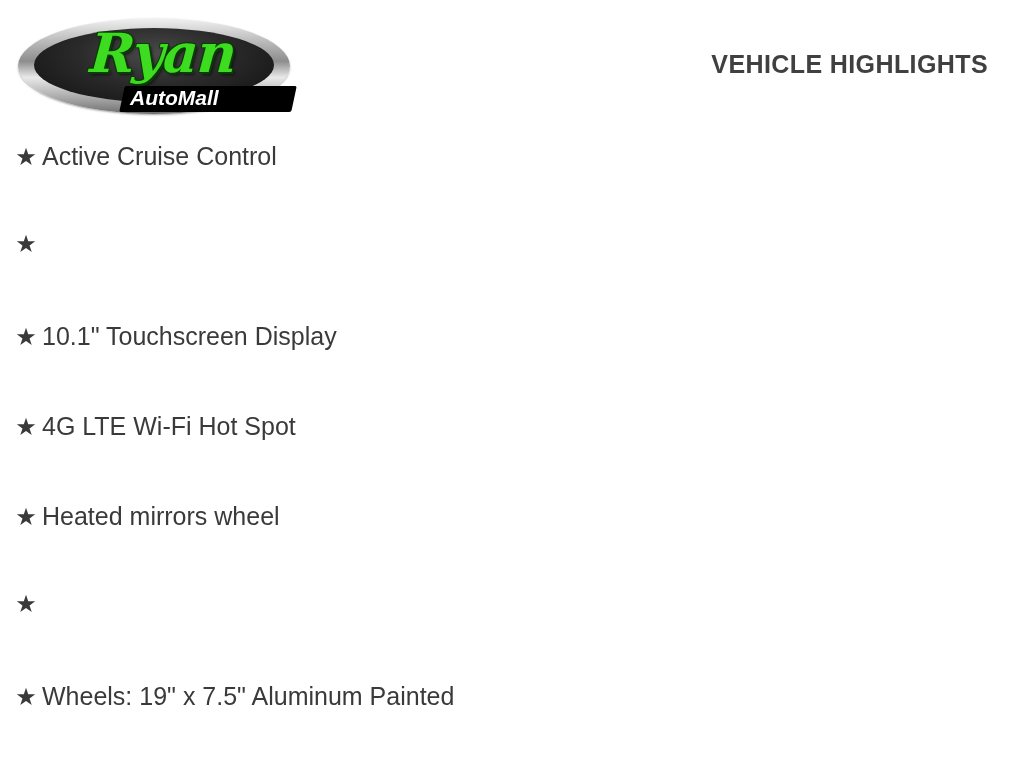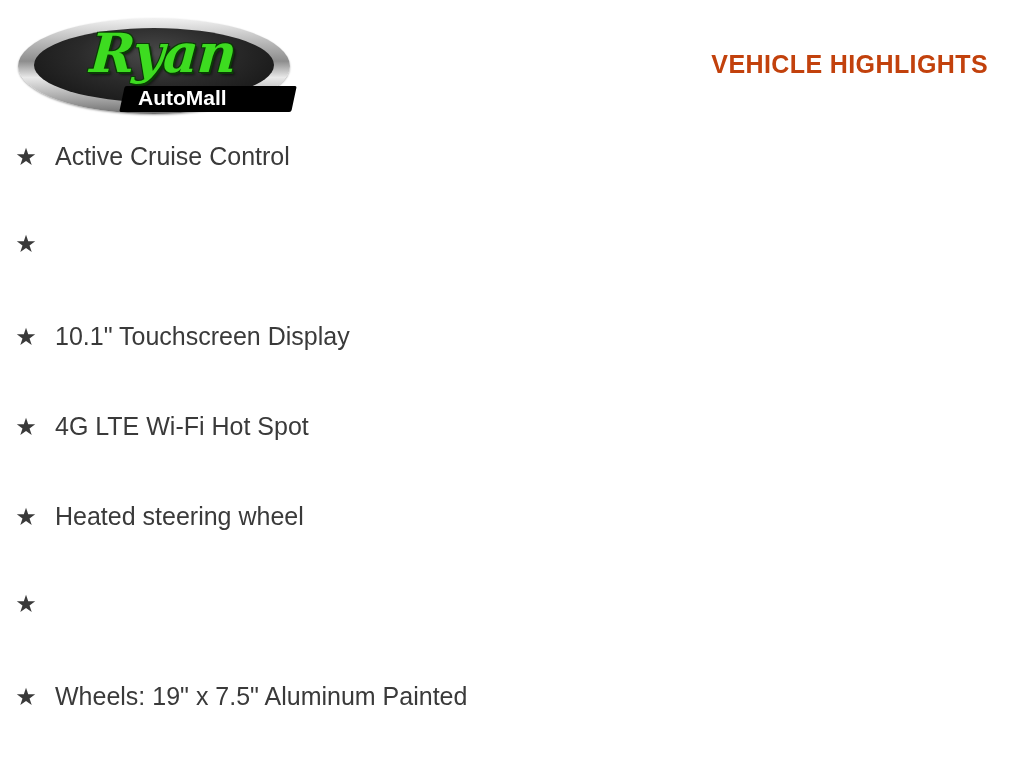--- a/index.html
+++ b/index.html
@@ -70,23 +70,24 @@
       -1px -1px 0 #0b3b06,
       1px -1px 0 #0b3b06,
       -1px 1px 0 #0b3b06,
       2px 2px 0 #0b3b06,
       3px 3px 3px rgba(0,0,0,0.6);
     letter-spacing: -1px;
     transform: skewX(-4deg);
   }
   .logo-automall {
     position: absolute;
-    left: 120px;
+    left: 112px;
     top: 78px;
     font-family: "Liberation Sans", sans-serif;
+    font-style: italic;
     font-weight: bold;
     font-size: 21px;
     line-height: 24px;
     color: #ffffff;
     letter-spacing: 0px;
     text-shadow: 1px 1px 0 #000000, -1px 0 0 #000000, 0 -1px 0 #000000;
   }
   .logo-automall-bar {
     position: absolute;
     left: 104px;
@@ -97,21 +98,21 @@
     border-radius: 2px;
     transform: skewX(-12deg);
   }
 
   .headline {
     position: absolute;
     right: 36px;
     top: 50px;
     font-size: 25px;
     font-weight: bold;
-    color: #c2410c;
+    color: #404040;
     letter-spacing: 0.4px;
     white-space: nowrap;
   }
 
   
   .highlights {
     position: absolute;
     left: 0;
     top: 142px;
     width: 1024px;
@@ -128,21 +129,20 @@
     text-align: center;
     font-size: 24px;
     line-height: 24px;
     color: #3a3a3a;
   }
   .highlight-text {
     font-size: 25px;
     line-height: 28px;
     color: #3a3a3a;
     white-space: nowrap;
-    margin-left: 13px;
   }
 </style>
 </head>
 <body>
 
 <div class="page">
 
   <div class="header">
 
     <div class="logo">
@@ -172,21 +172,21 @@
       <span class="highlight-text">10.1" Touchscreen Display</span>
     </div>
 
     <div class="highlight-row">
       <span class="bullet-star">★</span>
       <span class="highlight-text">4G LTE Wi-Fi Hot Spot</span>
     </div>
 
     <div class="highlight-row">
       <span class="bullet-star">★</span>
-      <span class="highlight-text">Heated steering wheel</span>
+      <span class="highlight-text">Heated mirrors wheel</span>
     </div>
 
     <div class="highlight-row">
       <span class="bullet-star">★</span>
     </div>
 
     <div class="highlight-row">
       <span class="bullet-star">★</span>
       <span class="highlight-text">Wheels: 19" x 7.5" Aluminum Painted</span>
     </div>

